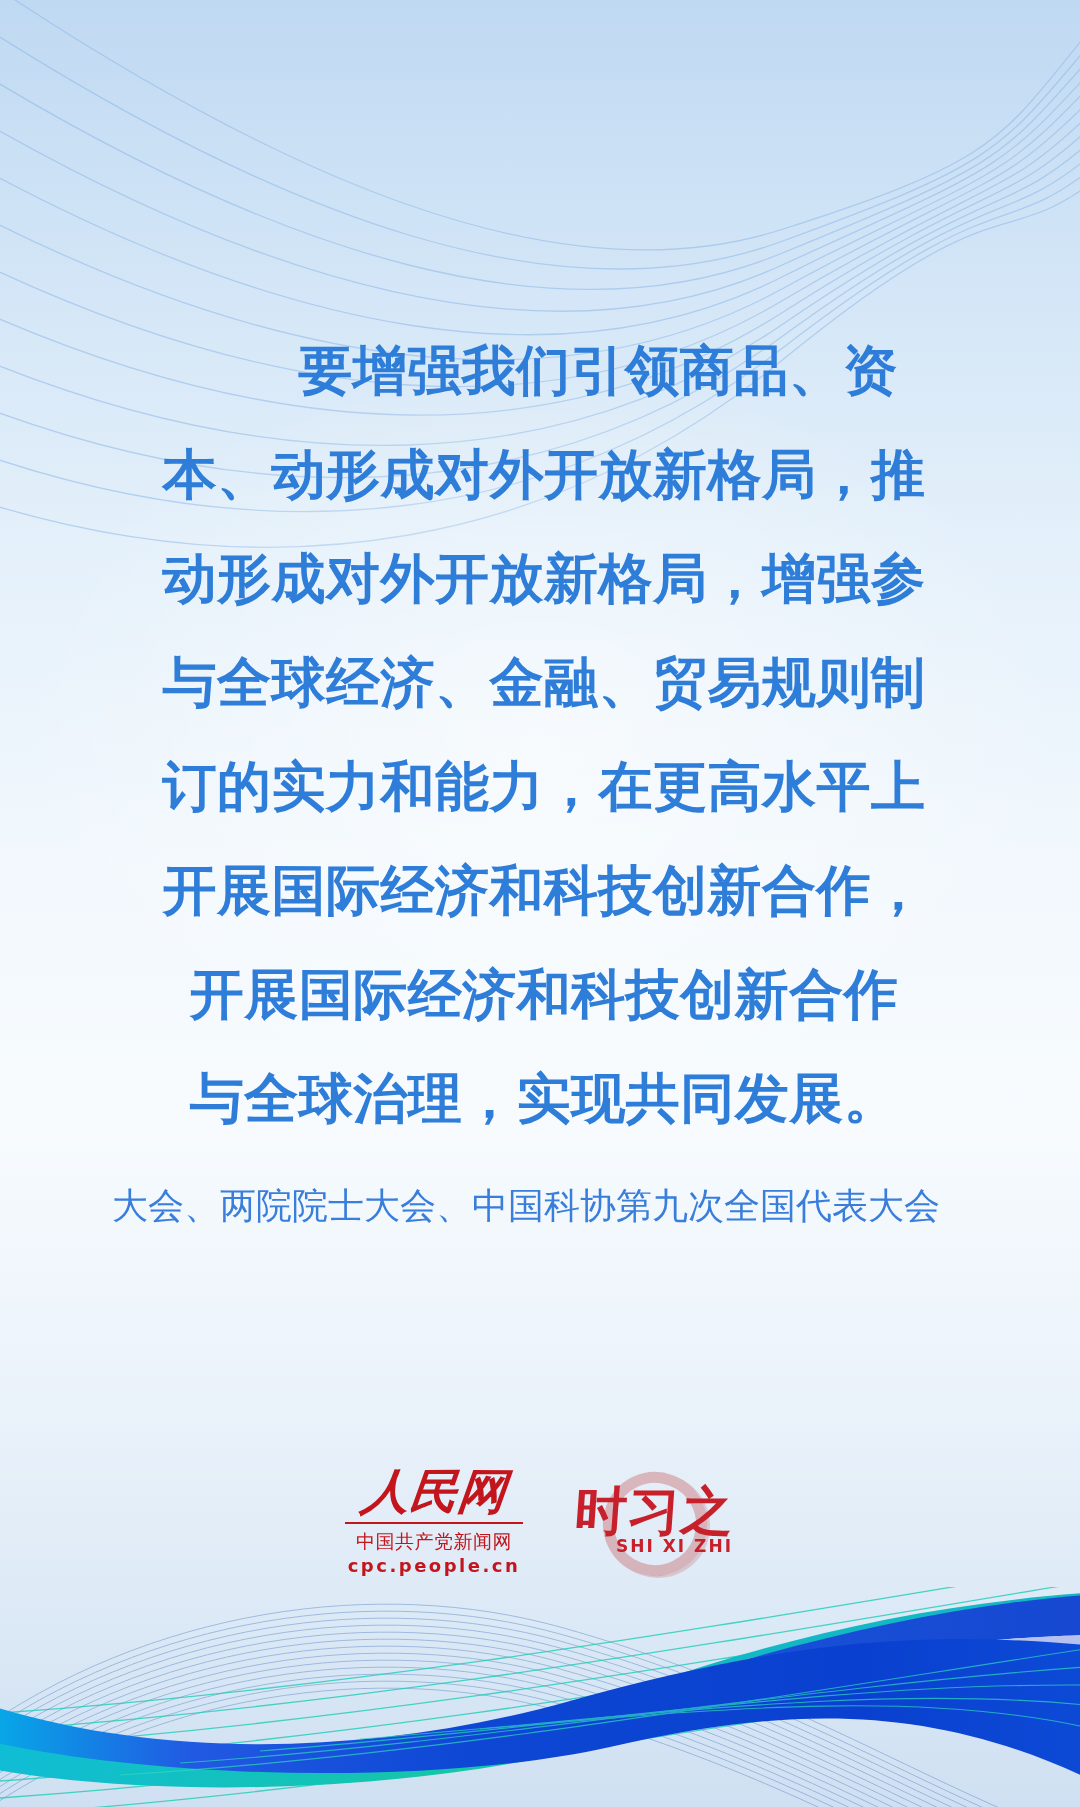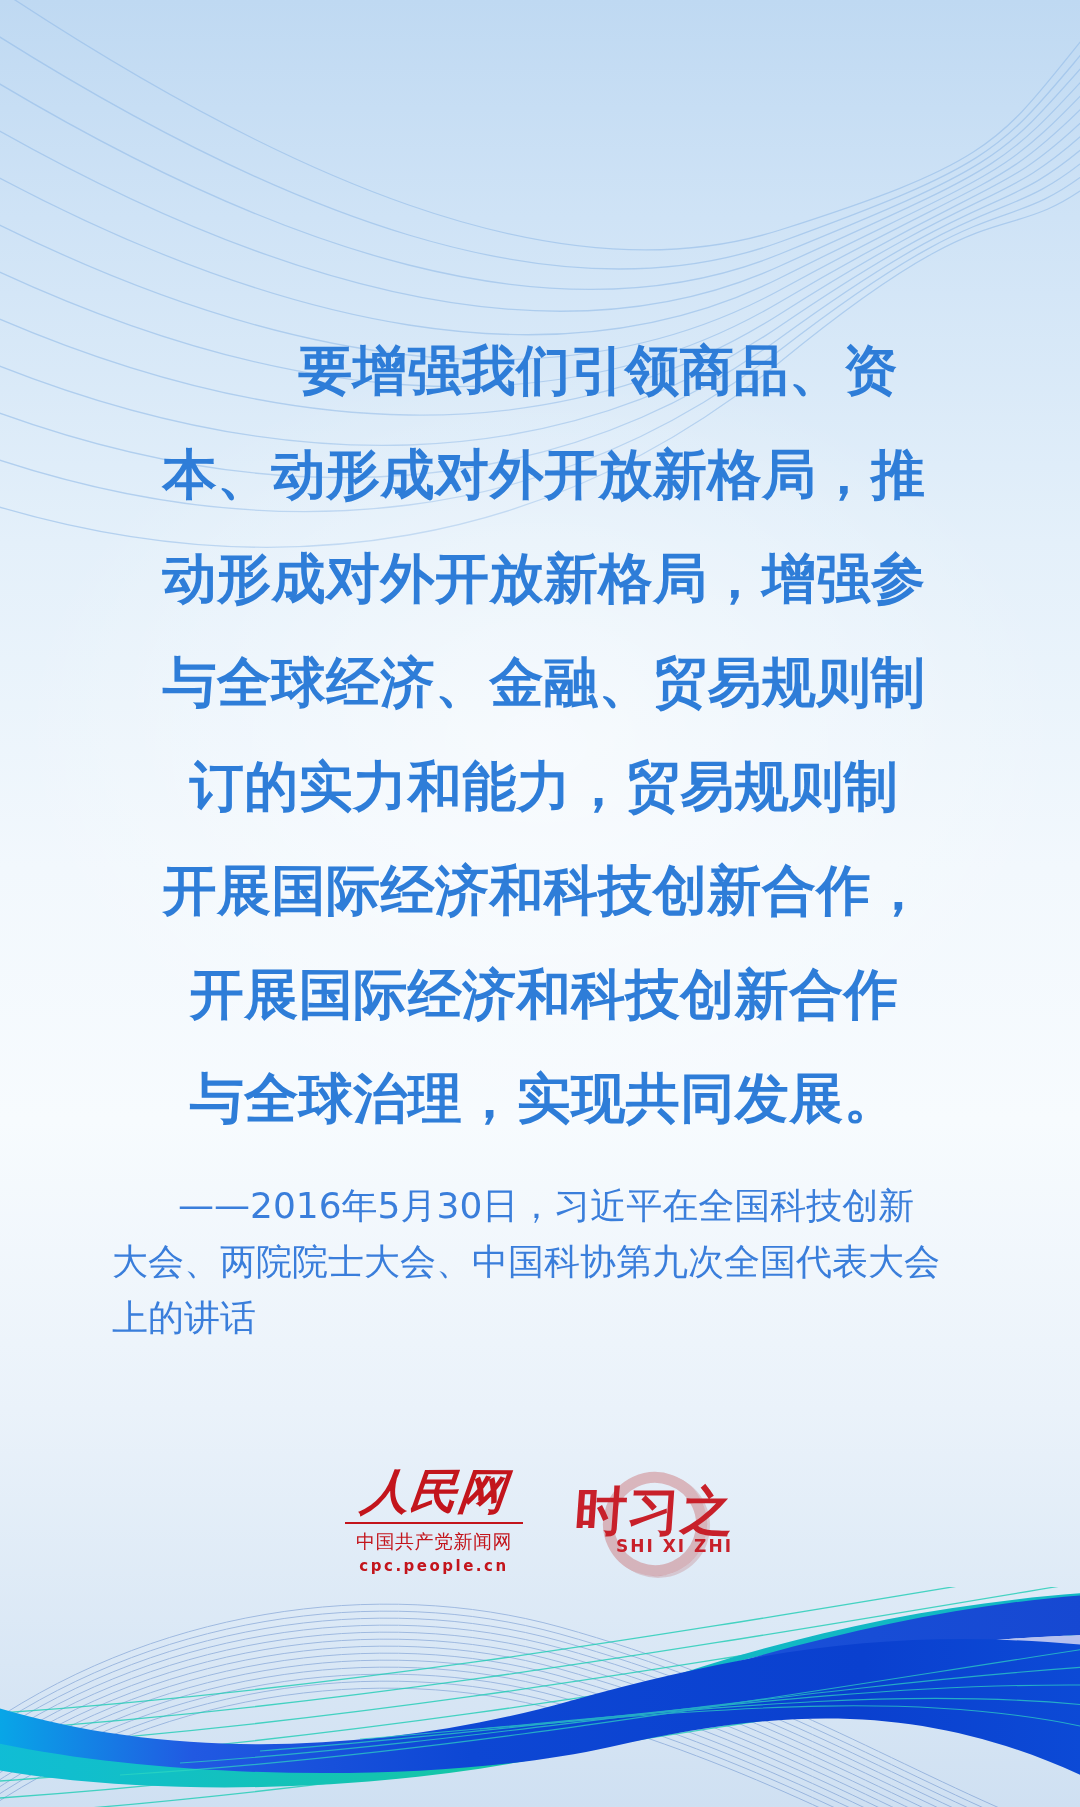--- a/index.html
+++ b/index.html
@@ -40,21 +40,21 @@
     display:flex;justify-content:center;align-items:flex-start;gap:52px;
   }
   #people-logo{width:178px;text-align:center;color:#c3151c;}
   #people-title{
     font-family:"DejaVu Serif","Liberation Serif",serif;
     font-style:italic;font-weight:900;font-size:48px;line-height:58px;
     transform:skewX(-6deg);
   }
   #people-divider{height:0;border-top:2px solid #c3151c;margin:2px 0 4px 0;}
   #people-subtitle{font-weight:400;font-size:19px;line-height:26px;letter-spacing:.5px;}
-  #people-domain{font-weight:700;font-size:15px;line-height:24px;letter-spacing:2.5px;}
+  #people-domain{font-weight:700;font-size:18px;line-height:24px;letter-spacing:2.5px;}
   #shixizhi-logo{position:relative;width:160px;height:120px;color:#c8202a;}
   #shixizhi-ring{
     position:absolute;left:28px;top:10px;width:82px;height:82px;border-radius:50%;
     border:11px solid rgba(190,50,50,.30);
     box-shadow:2px 3px 0 rgba(170,40,40,.18);
     transform:rotate(-25deg);
   }
   #shixizhi-title{
     position:absolute;left:0;top:22px;width:160px;
     font-weight:900;font-size:52px;line-height:54px;letter-spacing:1px;
@@ -87,30 +87,28 @@
     </g>
   </svg>
 
   <div id="glow"></div>
 
   <div id="quote">
     <div class="qline first">要增强我们引领商品、资</div>
     <div class="qline">本、动形成对外开放新格局，推</div>
     <div class="qline">动形成对外开放新格局，增强参</div>
     <div class="qline">与全球经济、金融、贸易规则制</div>
-    <div class="qline">订的实力和能力，贸易规则制</div>
+    <div class="qline">订的实力和能力，在更高水平上</div>
     <div class="qline">开展国际经济和科技创新合作，</div>
     <div class="qline">开展国际经济和科技创新合作</div>
     <div class="qline">与全球治理，实现共同发展。</div>
   </div>
 
   <div id="attribution">
-    <div class="aline first">——2016年5月30日，习近平在全国科技创新</div>
     <div class="aline">大会、两院院士大会、中国科协第九次全国代表大会</div>
-    <div class="aline">上的讲话</div>
   </div>
 
   <div id="logo-row">
     <div id="people-logo">
       <div id="people-title">人民网</div>
       <div id="people-divider"></div>
       <div id="people-subtitle">中国共产党新闻网</div>
       <div id="people-domain">cpc.people.cn</div>
     </div>
     <div id="shixizhi-logo">

